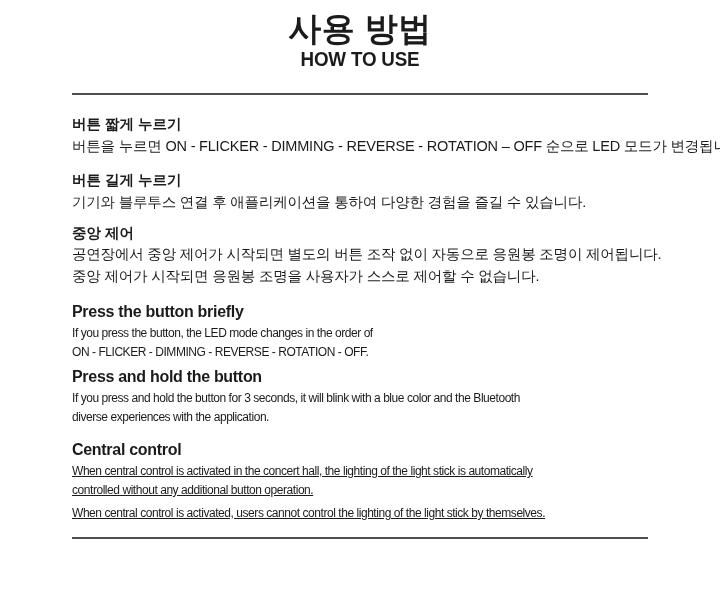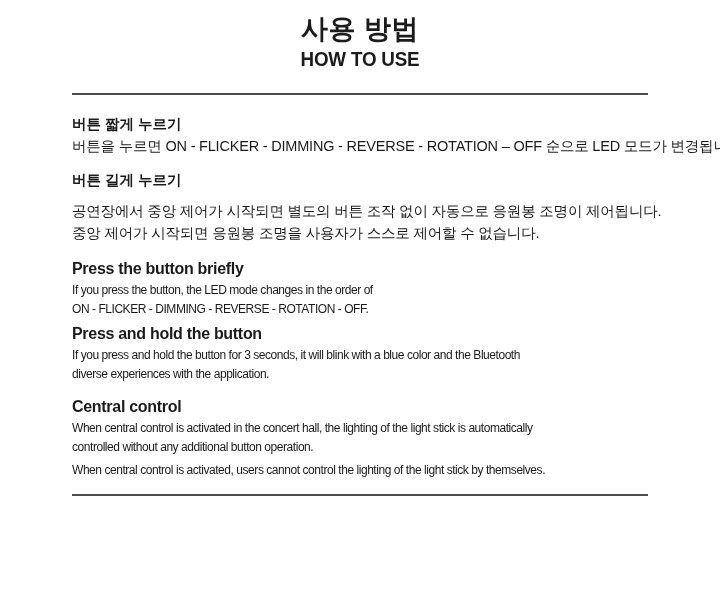--- a/index.html
+++ b/index.html
@@ -13,21 +13,21 @@
     width:720px;
     height:610px;
     background:var(--bg);
     color:var(--text);
     font-family:"Liberation Sans", sans-serif;
     overflow:hidden;
     position:relative;
   }
   .header{padding-top:16px;text-align:center;}
   .title-ko{
-    font-size:27px;
+    font-size:33px;
     font-weight:bold;
     line-height:26px;
     letter-spacing:0.5px;
   }
   .title-en{
     font-size:20px;
     font-weight:bold;
     line-height:22px;
     margin-top:6px;
     letter-spacing:-0.2px;
@@ -67,21 +67,21 @@
   }
   .s1{margin-top:20px;}
   .s2{margin-top:16px;}
   .s3{margin-top:13px;}
   .s3 .para{margin-top:3px;}
   .s4{margin-top:18px;}
   .s4 .para{margin-top:3px;}
   .s5{margin-top:6px;}
   .s5 .para{margin-top:3px;}
   .s6{margin-top:14px;}
-  .s6 .para{margin-top:3px;}
+  .s6 .para{margin-top:3px;text-decoration:underline;}
 </style>
 </head>
 <body>
 
 <div class="page">
 
   <div class="header">
     <div class="title-ko">사용 방법</div>
     <div class="title-en">HOW TO USE</div>
   </div>
@@ -93,24 +93,26 @@
     <section class="section s1 kr">
       <div class="sec-h">버튼 짧게 누르기</div>
       <div class="para">
         <div class="line">버튼을 누르면 ON - FLICKER - DIMMING - REVERSE - ROTATION – OFF 순으로 LED 모드가 변경됩니다.</div>
       </div>
     </section>
 
     <section class="section s2 kr">
       <div class="sec-h">버튼 길게 누르기</div>
       <div class="para">
+        <div class="line">기기와 블루투스 연결 후 애플리케이션을 통하여 다양한 경험을 즐길 수 있습니다.</div>
       </div>
     </section>
 
     <section class="section s3 kr">
+      <div class="sec-h">중앙 제어</div>
       <div class="para">
         <div class="line">공연장에서 중앙 제어가 시작되면 별도의 버튼 조작 없이 자동으로 응원봉 조명이 제어됩니다.</div>
       </div>
       <div class="para">
         <div class="line">중앙 제어가 시작되면 응원봉 조명을 사용자가 스스로 제어할 수 없습니다.</div>
       </div>
     </section>
 
     <section class="section s4 en">
       <div class="sec-h">Press the button briefly</div>

